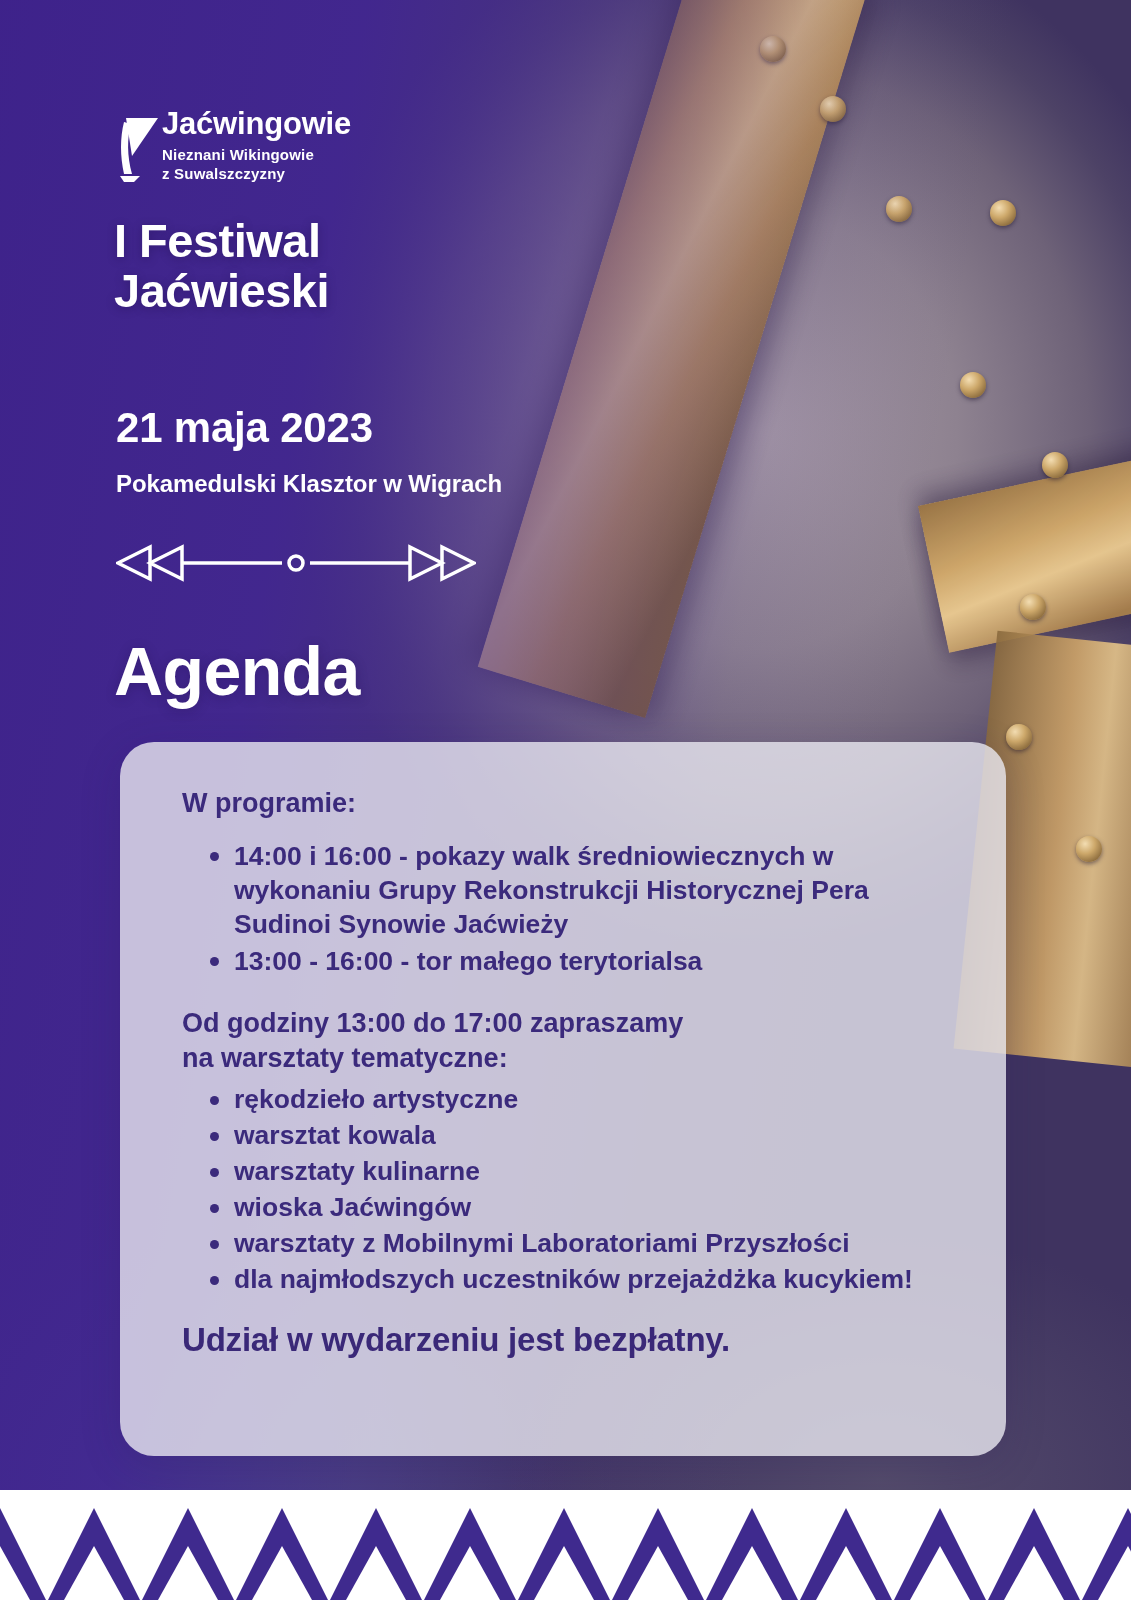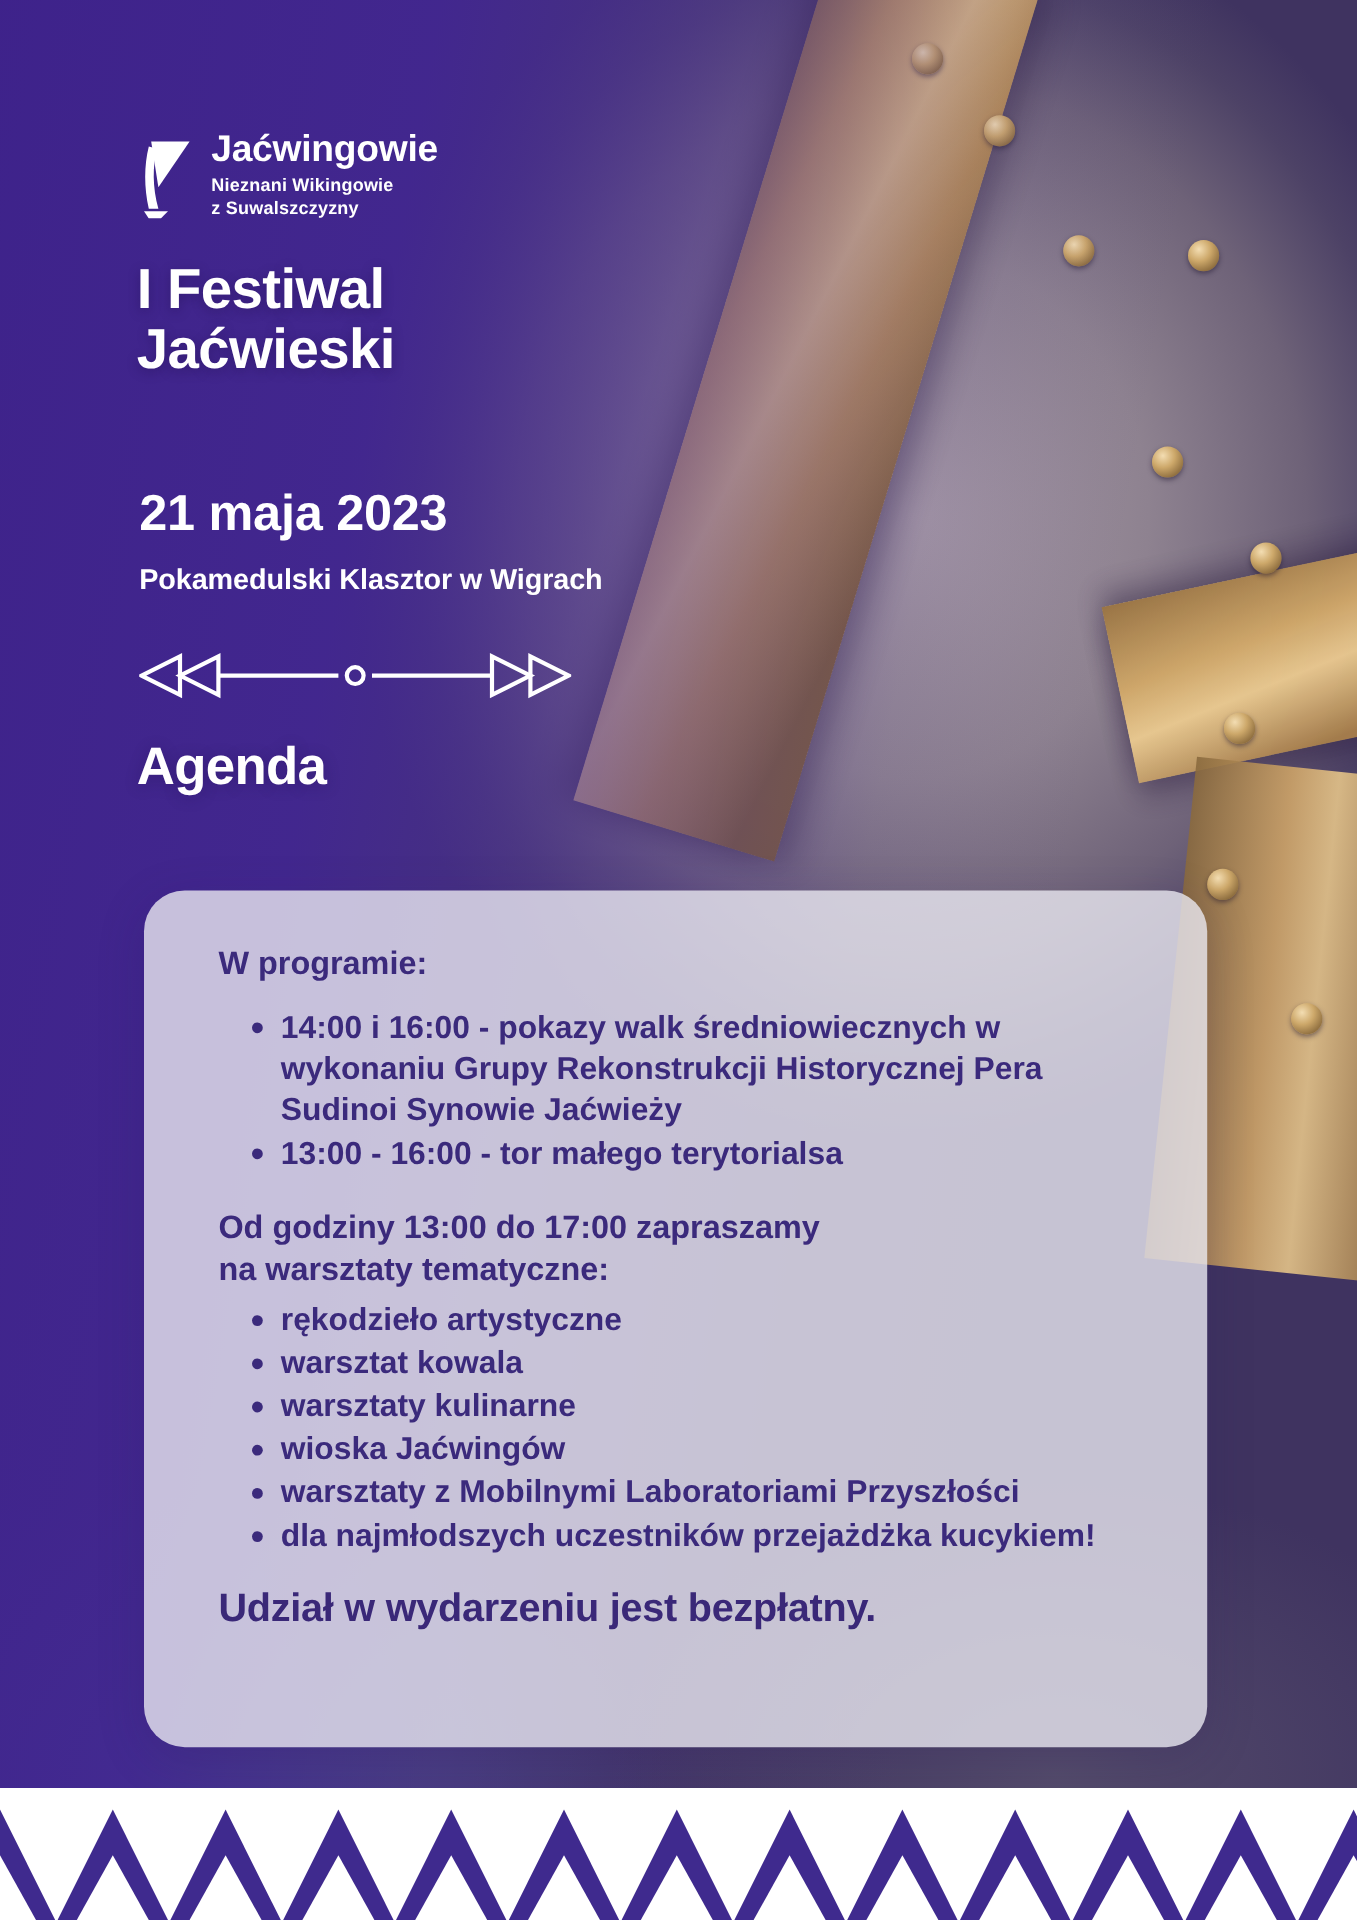--- a/index.html
+++ b/index.html
@@ -79,21 +79,21 @@
     background:
       linear-gradient(100deg, rgba(62,34,140,0.97) 0%, rgba(66,38,146,0.92) 26%, rgba(80,54,150,0.52) 44%, rgba(90,70,150,0.12) 60%, rgba(90,70,150,0) 72%);
   }
 
   
   .logo {
     position: absolute;
     left: 118px; top: 108px;
     display: flex;
     align-items: flex-start;
-    gap: 14px;
+    gap: 0;
     color: #ffffff;
   }
   .logo-mark { width: 44px; height: 66px; flex: none; margin-top: 8px; }
   .logo-text .logo-title {
     font-size: 31px;
     font-weight: bold;
     letter-spacing: -0.2px;
     line-height: 1.0;
   }
   .logo-text .logo-sub {
@@ -135,23 +135,23 @@
   
   .divider {
     position: absolute;
     left: 116px; top: 542px;
     width: 360px; height: 42px;
   }
 
   
   .agenda-title {
     position: absolute;
-    left: 114px; top: 614px;
-    color: #ffffff;
-    font-size: 44px;
+    left: 114px; top: 632px;
+    color: #ffffff;
+    font-size: 68px;
     font-weight: bold;
     letter-spacing: -0.6px;
     text-shadow: 0 2px 12px rgba(30,12,70,0.3);
   }
 
   
   .card {
     position: absolute;
     left: 120px; top: 742px;
     width: 886px; height: 714px;

